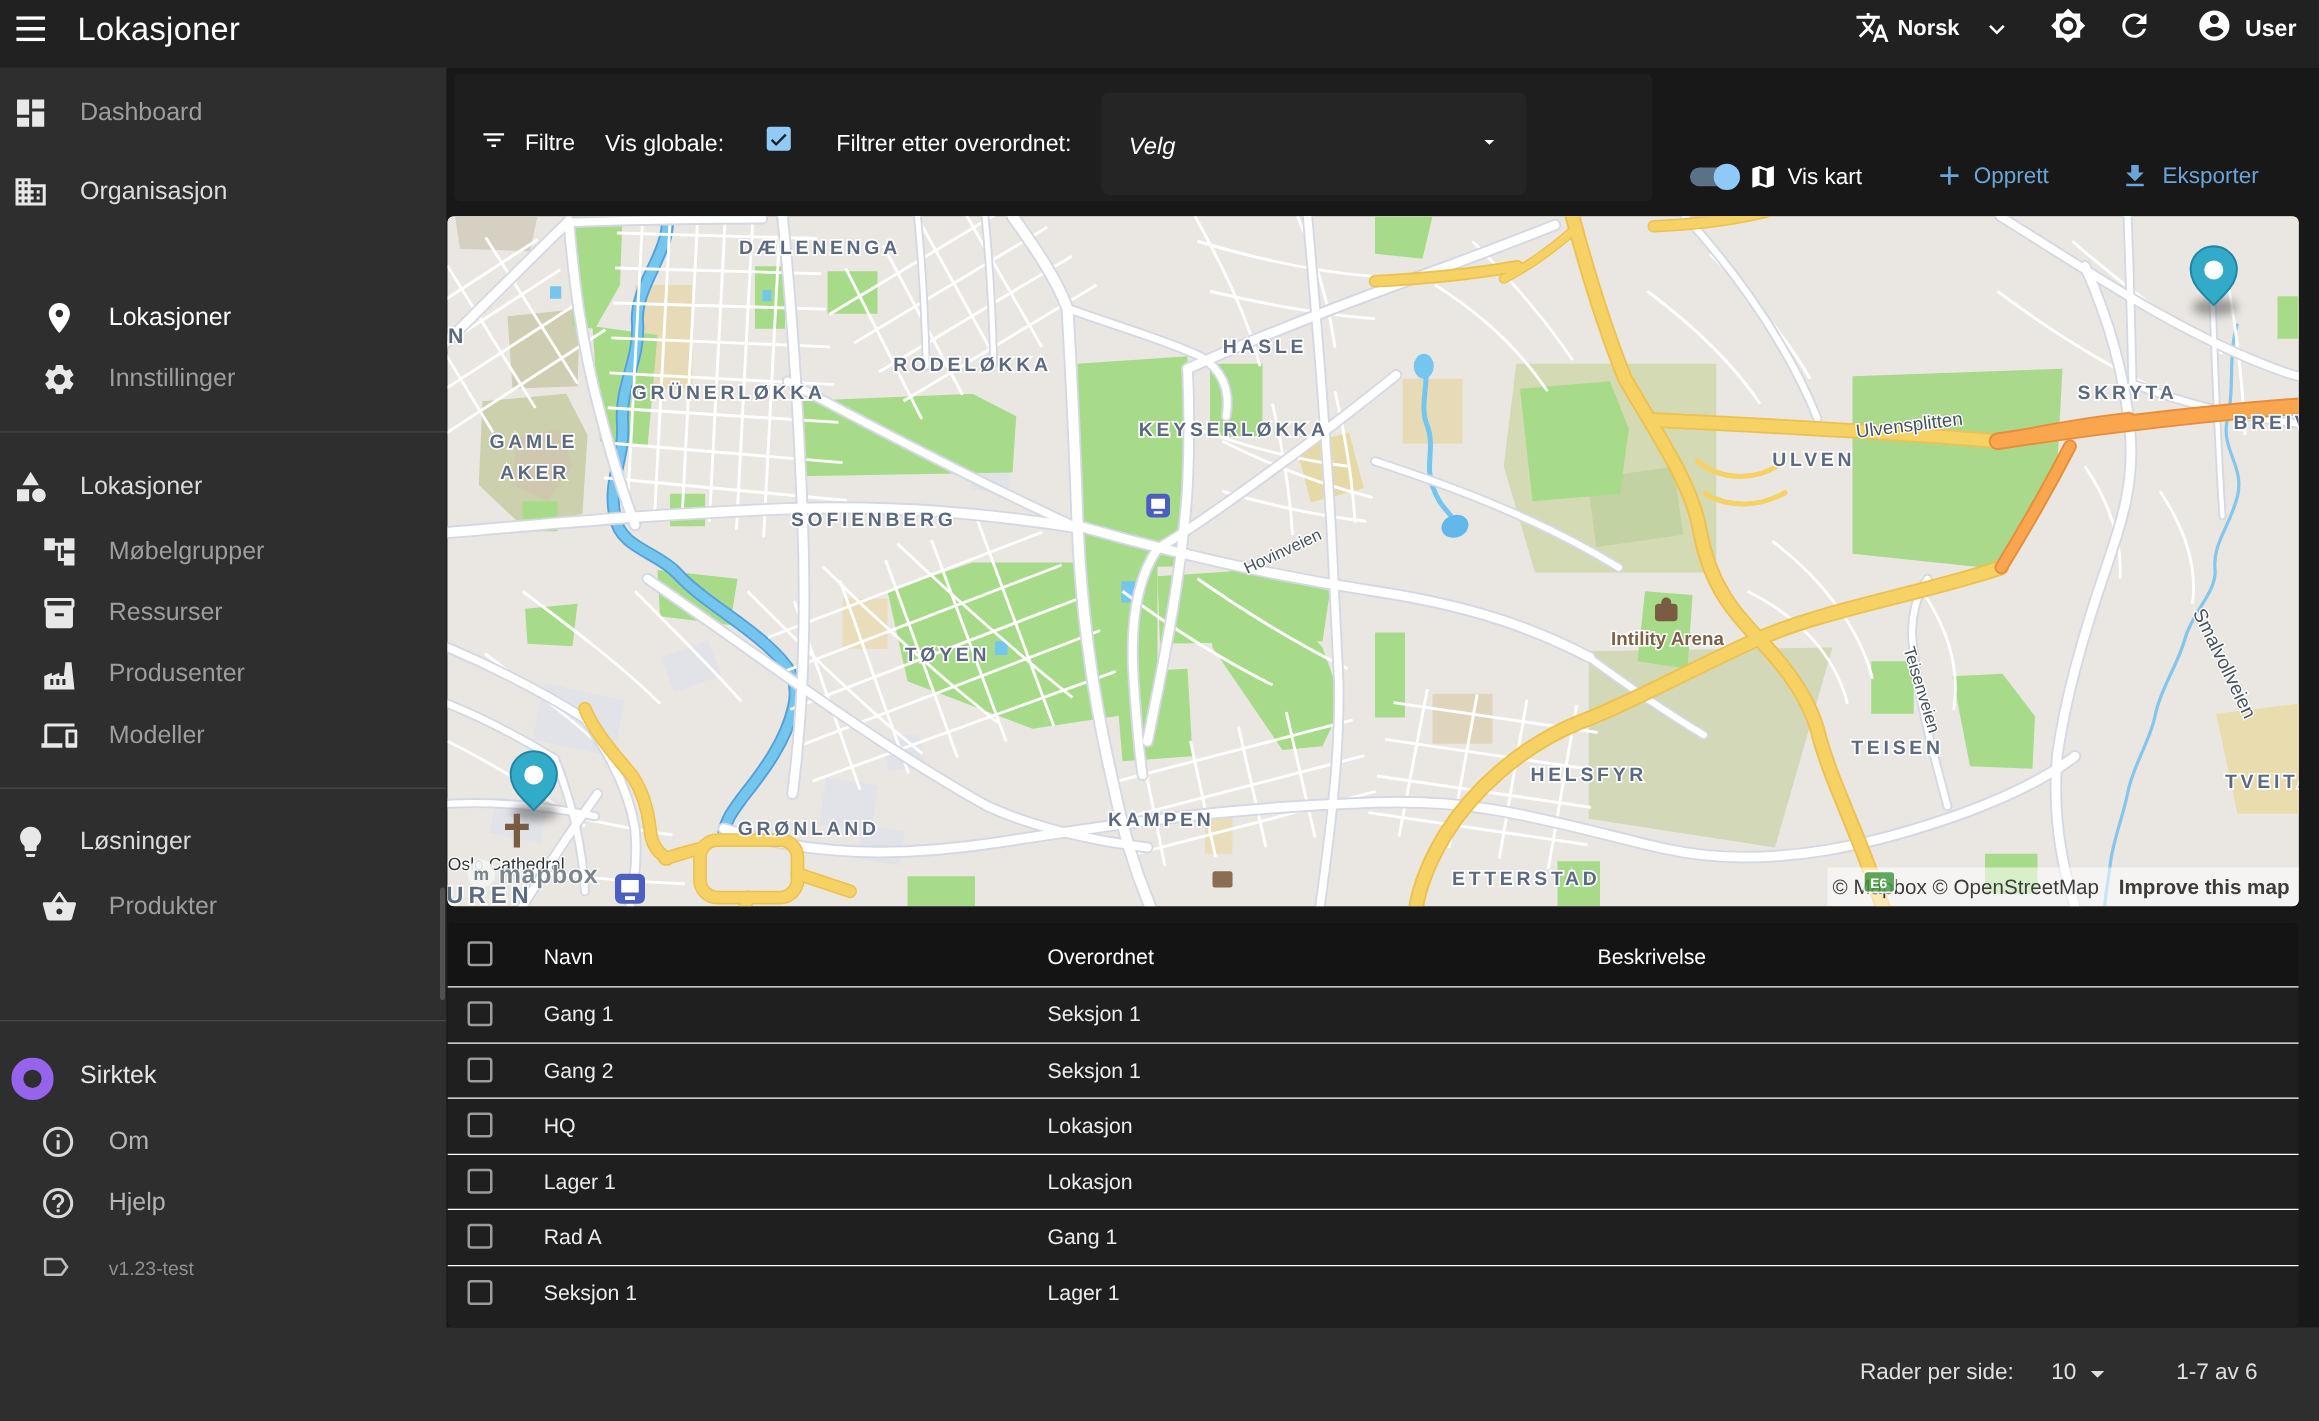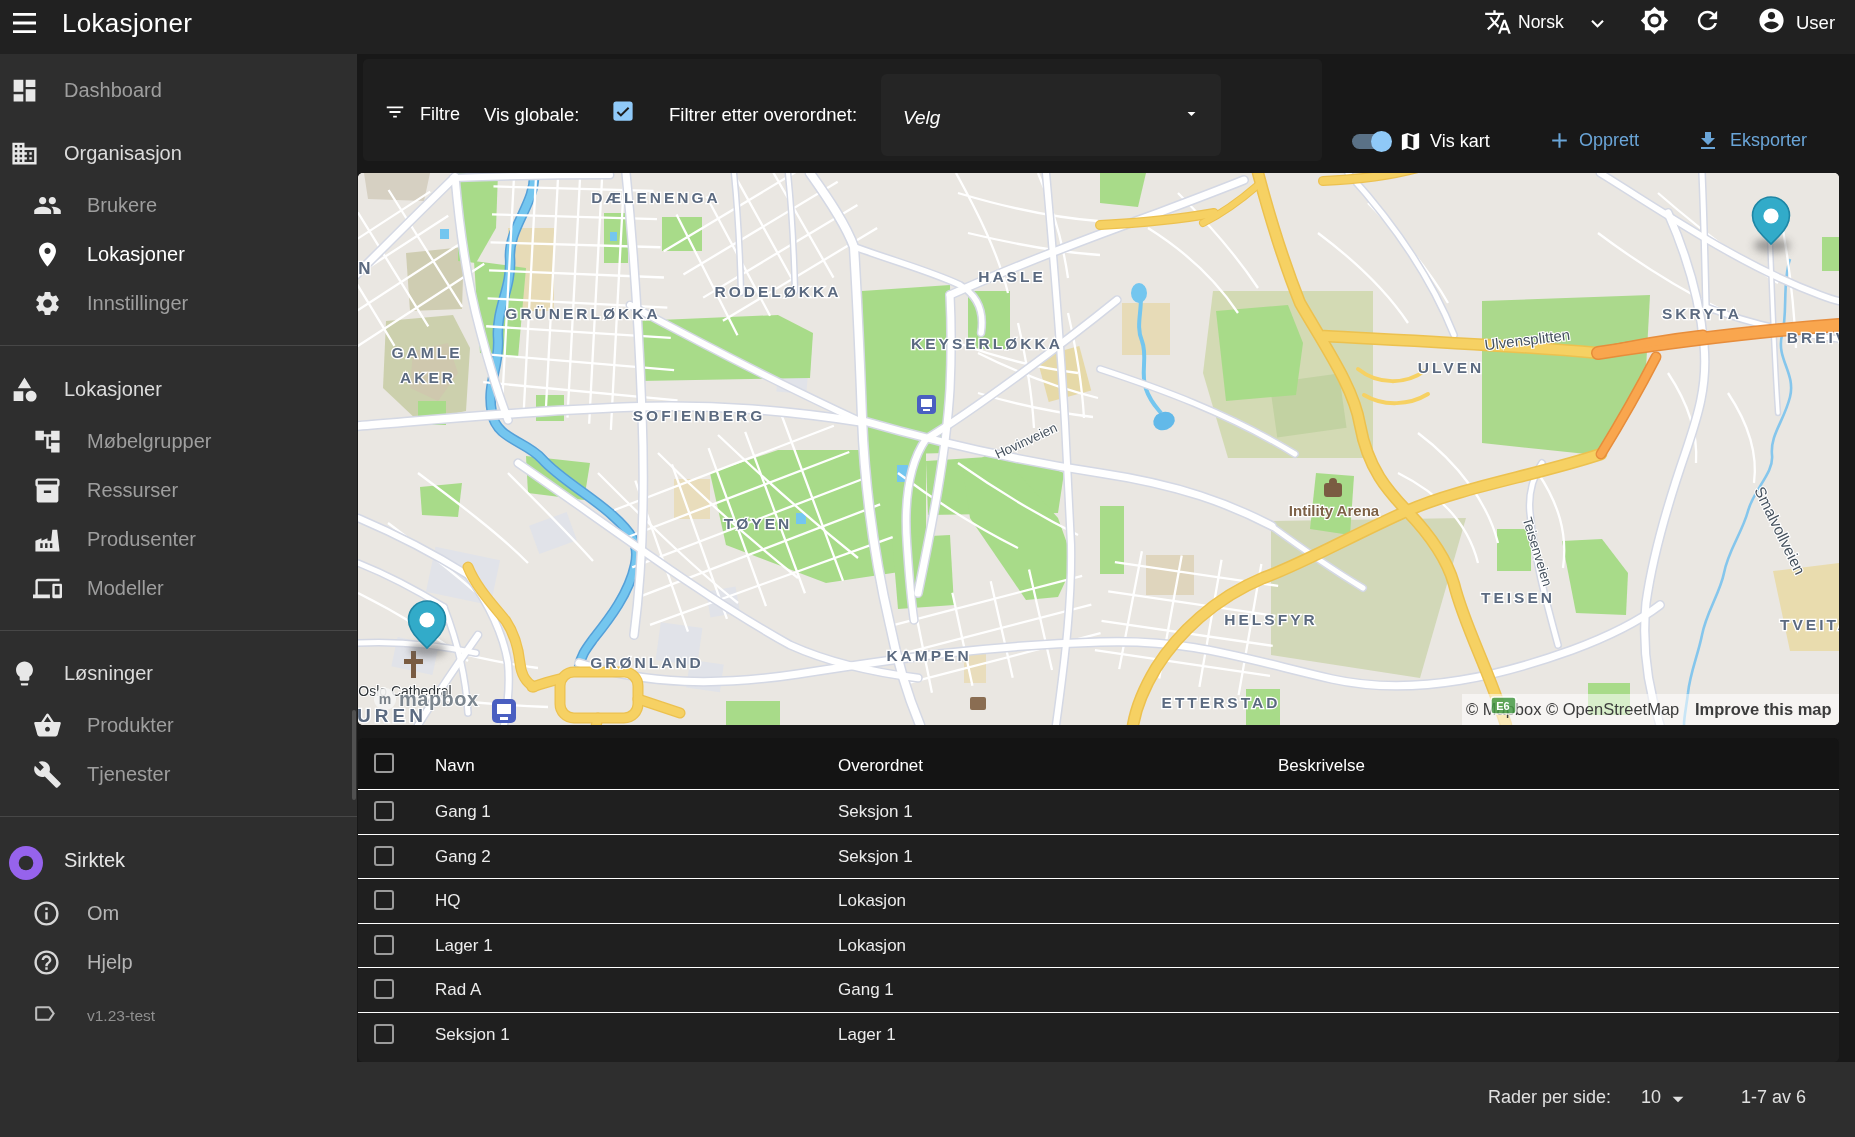--- a/index.html
+++ b/index.html
@@ -3,21 +3,21 @@
 <meta charset="utf-8">
 <style>
   * { margin:0; padding:0; box-sizing:border-box; }
   html,body { width:1855px; height:1137px; overflow:hidden; background:#2e2e2e;
     font-family:"Liberation Sans", sans-serif; }
   .topbar { position:absolute; left:0; top:0; width:1855px; height:54px; background:#212121;
     color:#fff; z-index:30; }
   .topbar .burger { position:absolute; left:14px; top:15px; }
   .topbar .title { position:absolute; left:62px; top:8px; font-size:26px; font-weight:400; color:#fff; letter-spacing:.3px; }
   .tb-ic { position:absolute; top:7px; }
-  .tb-label { position:absolute; top:12px; font-size:18.5px; color:#fff; }
+  .tb-label { position:absolute; top:12px; font-size:18.5px; color:#fff;font-weight:bold; }
   .sidebar { position:absolute; left:0; top:54px; width:357px; height:1083px; background:#2e2e2e; z-index:20; }
   .nav-item { position:absolute; left:0; width:357px; height:48px; }
   .nav-item svg { position:absolute; }
   .nav-item .txt { position:absolute; font-size:20px; }
   .divider { position:absolute; left:0; width:357px; height:1px; background:#474747; }
   .content { position:absolute; left:357px; top:54px; width:1498px; height:1008px; background:#181818; }
   .filtercard { position:absolute; left:6px; top:5px; width:959px; height:102px; background:#1e1e1e; border-radius:5px; }
   .mapbox { position:absolute; left:1px; top:119px; width:1481px; height:552px; background:#eae7e2; overflow:hidden; border-radius:5px; }
   .tablecard { position:absolute; left:1px; top:684px; width:1481px; height:324px; background:#1f1f1f; border-radius:5px; overflow:hidden; }
   .trow { position:absolute; left:0; width:1481px; height:44.5px; border-bottom:1px solid #ffffff; }
@@ -60,26 +60,20 @@
         <path fill="#e8e8e8" d="M3 13h8V3H3v10zm0 8h8v-6H3v6zm10 0h8V11h-8v10zm0-18v6h8V3h-8z"></path>
       </svg>
     <div class="txt" style="left:64px;top:3px;color:#9e9e9e">Dashboard</div>
   </div>
   <div class="nav-item" style="top:85px">
     <svg style="left:10px;top:0px" width="29" height="29" viewBox="0 0 24 24">
         <path fill="#e8e8e8" d="M12 7V3H2v18h20V7H12zM6 19H4v-2h2v2zm0-4H4v-2h2v2zm0-4H4V9h2v2zm0-4H4V5h2v2zm4 12H8v-2h2v2zm0-4H8v-2h2v2zm0-4H8V9h2v2zm0-4H8V5h2v2zm10 12h-8v-2h2v-2h-2v-2h2v-2h-2V9h8v10zm-2-8h-2v2h2v-2zm0 4h-2v2h2v-2z"></path>
       </svg>
     <div class="txt" style="left:64px;top:3px;color:#dcdcdc">Organisasjon</div>
   </div>
-  <div class="nav-item" style="top:137px">
-    <svg style="left:33px;top:0px" width="29" height="29" viewBox="0 0 24 24">
-        <path fill="#e8e8e8" d="M16 11c1.66 0 2.99-1.34 2.99-3S17.66 5 16 5c-1.66 0-3 1.34-3 3s1.34 3 3 3zm-8 0c1.66 0 2.99-1.34 2.99-3S9.66 5 8 5C6.34 5 5 6.34 5 8s1.34 3 3 3zm0 2c-2.33 0-7 1.17-7 3.5V19h14v-2.5c0-2.33-4.67-3.5-7-3.5zm8 0c-.29 0-.62.02-.97.05 1.16.84 1.97 1.97 1.97 3.45V19h6v-2.5c0-2.33-4.67-3.5-7-3.5z"></path>
-      </svg>
-    <div class="txt" style="left:87px;top:3px;color:#9e9e9e">Brukere</div>
-  </div>
   <div class="nav-item" style="top:186px">
     <svg style="left:33px;top:0px" width="29" height="29" viewBox="0 0 24 24">
         <path fill="#ffffff" d="M12 2C8.13 2 5 5.13 5 9c0 5.25 7 13 7 13s7-7.75 7-13c0-3.87-3.13-7-7-7zm0 9.5c-1.38 0-2.5-1.12-2.5-2.5s1.12-2.5 2.5-2.5 2.5 1.12 2.5 2.5-1.12 2.5-2.5 2.5z"></path>
       </svg>
     <div class="txt" style="left:87px;top:3px;color:#ffffff">Lokasjoner</div>
   </div>
   <div class="nav-item" style="top:235px">
     <svg style="left:33px;top:0px" width="29" height="29" viewBox="0 0 24 24">
         <path fill="#e8e8e8" d="M19.14 12.94c.04-.3.06-.61.06-.94 0-.32-.02-.64-.07-.94l2.03-1.58c.18-.14.23-.41.12-.61l-1.92-3.32c-.12-.22-.37-.29-.59-.22l-2.39.96c-.5-.38-1.03-.7-1.62-.94l-.36-2.54c-.04-.24-.24-.41-.48-.41h-3.84c-.24 0-.43.17-.47.41l-.36 2.54c-.59.24-1.13.57-1.62.94l-2.39-.96c-.22-.08-.47 0-.59.22L2.74 8.87c-.12.21-.08.47.12.61l2.03 1.58c-.05.3-.09.63-.09.94s.02.64.07.94l-2.03 1.58c-.18.14-.23.41-.12.61l1.92 3.32c.12.22.37.29.59.22l2.39-.96c.5.38 1.03.7 1.62.94l.36 2.54c.05.24.24.41.48.41h3.84c.24 0 .44-.17.47-.41l.36-2.54c.59-.24 1.13-.56 1.62-.94l2.39.96c.22.08.47 0 .59-.22l1.92-3.32c.12-.22.07-.47-.12-.61l-2.01-1.58zM12 15.6c-1.98 0-3.6-1.62-3.6-3.6s1.62-3.6 3.6-3.6 3.6 1.62 3.6 3.6-1.62 3.6-3.6 3.6z"></path>
       </svg>
@@ -121,26 +115,20 @@
     <svg style="left:10px;top:0px" width="29" height="29" viewBox="0 0 24 24">
         <path fill="#e8e8e8" d="M9 21c0 .55.45 1 1 1h4c.55 0 1-.45 1-1v-1H9v1zm3-19C8.14 2 5 5.14 5 9c0 2.38 1.19 4.47 3 5.74V17c0 .55.45 1 1 1h6c.55 0 1-.45 1-1v-2.26c1.81-1.27 3-3.36 3-5.74 0-3.86-3.14-7-7-7z"></path>
       </svg>
     <div class="txt" style="left:64px;top:3px;color:#dcdcdc">Løsninger</div>
   </div>
   <div class="nav-item" style="top:657px">
     <svg style="left:33px;top:0px" width="29" height="29" viewBox="0 0 24 24">
         <path fill="#e8e8e8" d="M17.21 9l-4.38-6.56c-.19-.28-.51-.42-.83-.42-.32 0-.64.14-.83.43L6.79 9H2c-.55 0-1 .45-1 1 0 .09.01.18.04.27l2.54 9.27c.23.84 1 1.46 1.92 1.46h13c.92 0 1.69-.62 1.93-1.46l2.54-9.27L23 10c0-.55-.45-1-1-1h-4.79zM9 9l3-4.4L15 9H9zm3 8c-1.1 0-2-.9-2-2s.9-2 2-2 2 .9 2 2-.9 2-2 2z"></path>
       </svg>
     <div class="txt" style="left:87px;top:3px;color:#9e9e9e">Produkter</div>
-  </div>
-  <div class="nav-item" style="top:706px">
-    <svg style="left:33px;top:0px" width="29" height="29" viewBox="0 0 24 24">
-        <path fill="#e8e8e8" d="M22.7 19l-9.1-9.1c.9-2.3.4-5-1.5-6.9-2-2-5-2.4-7.4-1.3L9 6 6 9 1.6 4.7C.4 7.1.9 10.1 2.9 12.1c1.9 1.9 4.6 2.4 6.9 1.5l9.1 9.1c.4.4 1 .4 1.4 0l2.3-2.3c.5-.4.5-1.1.1-1.4z"></path>
-      </svg>
-    <div class="txt" style="left:87px;top:3px;color:#9e9e9e">Tjenester</div>
   </div>
   <div class="divider" style="top:762px"></div>
   <div class="nav-item" style="top:792px">
     <svg style="left:9px;top:0px" width="34" height="34" viewBox="0 0 34 34">
         <circle cx="17" cy="17" r="17" fill="#9663ec"></circle>
         <circle cx="17" cy="17" r="7.3" fill="#2e2e2e"></circle>
       </svg>
     <div class="txt" style="left:64px;top:3px;color:#e6e6e6;font-size:20px">Sirktek</div>
   </div>
   <div class="nav-item" style="top:845px">

